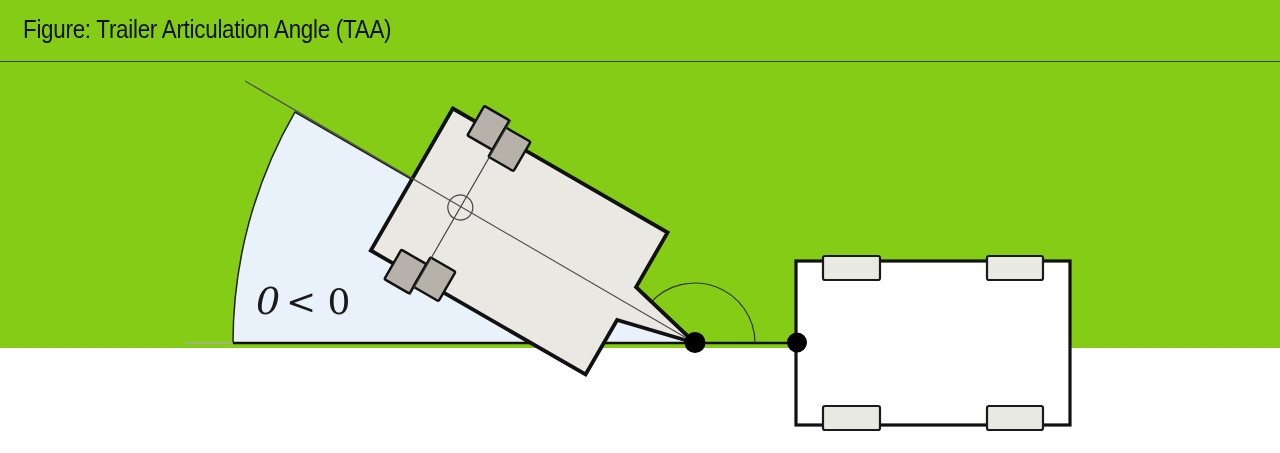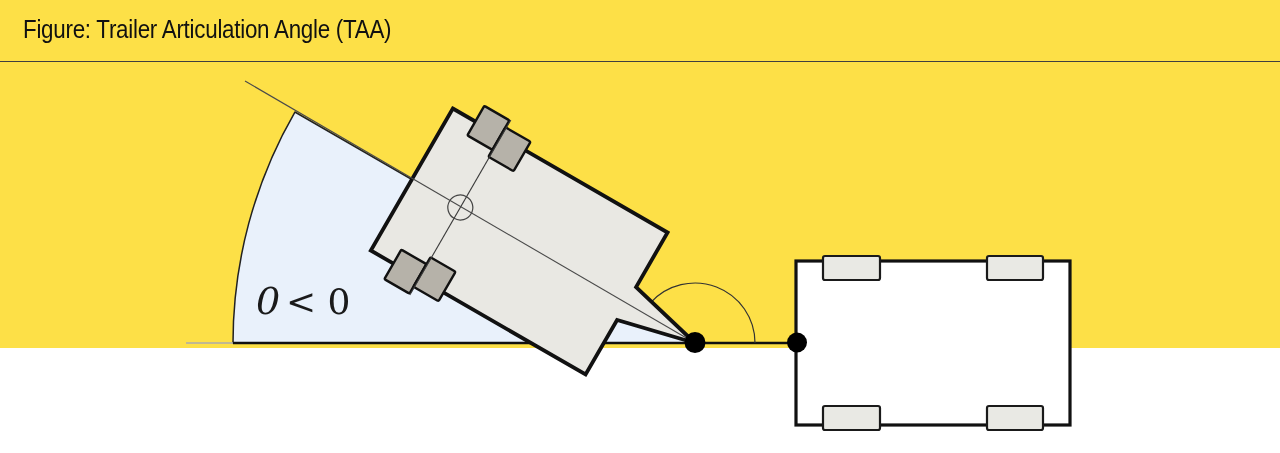--- a/index.html
+++ b/index.html
@@ -8,21 +8,21 @@
     background: #ffffff;
     width: 1280px;
     height: 453px;
     overflow: hidden;
     font-family: "Liberation Sans", sans-serif;
   }
   .stage {
     position: relative;
     width: 1280px;
     height: 348px;
-    background: #fde047;
+    background: #84cc16;
   }
   .title {
     position: absolute;
     left: 23px;
     top: 14px;
     font-size: 26px;
     font-weight: 500;
     letter-spacing: -0.3px;
     color: #111111;
     white-space: nowrap;

